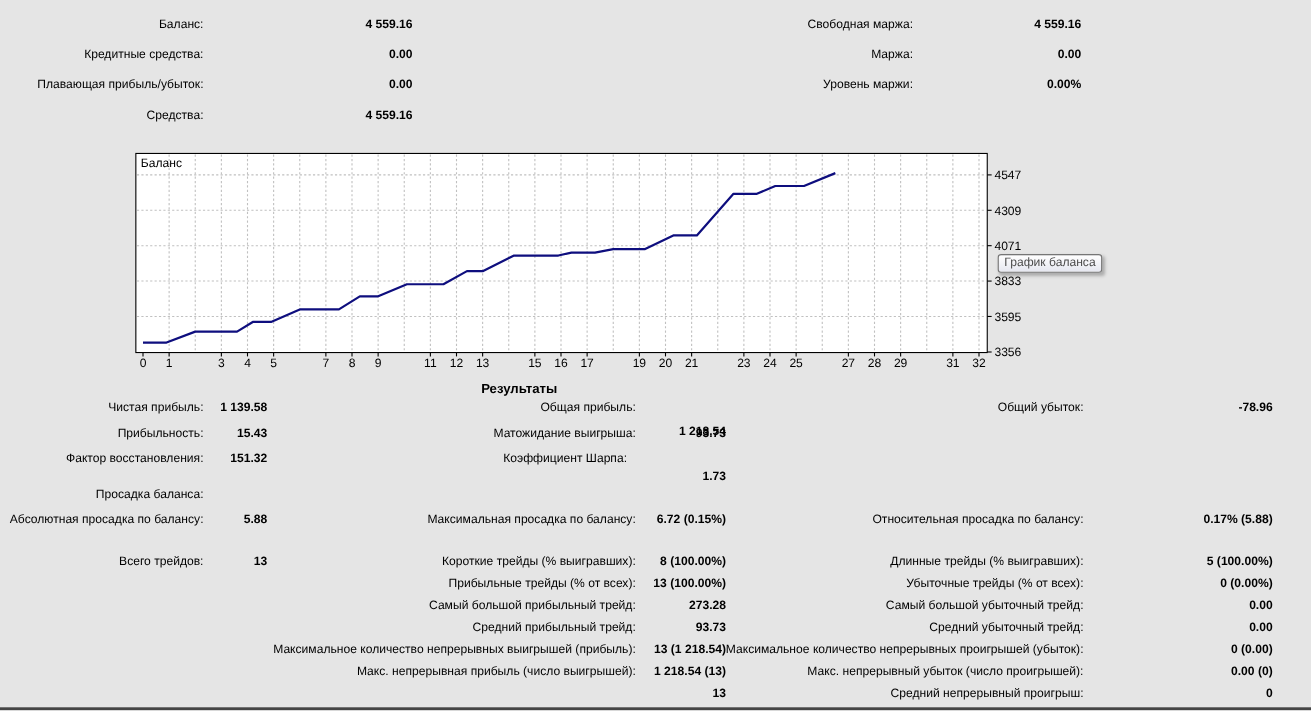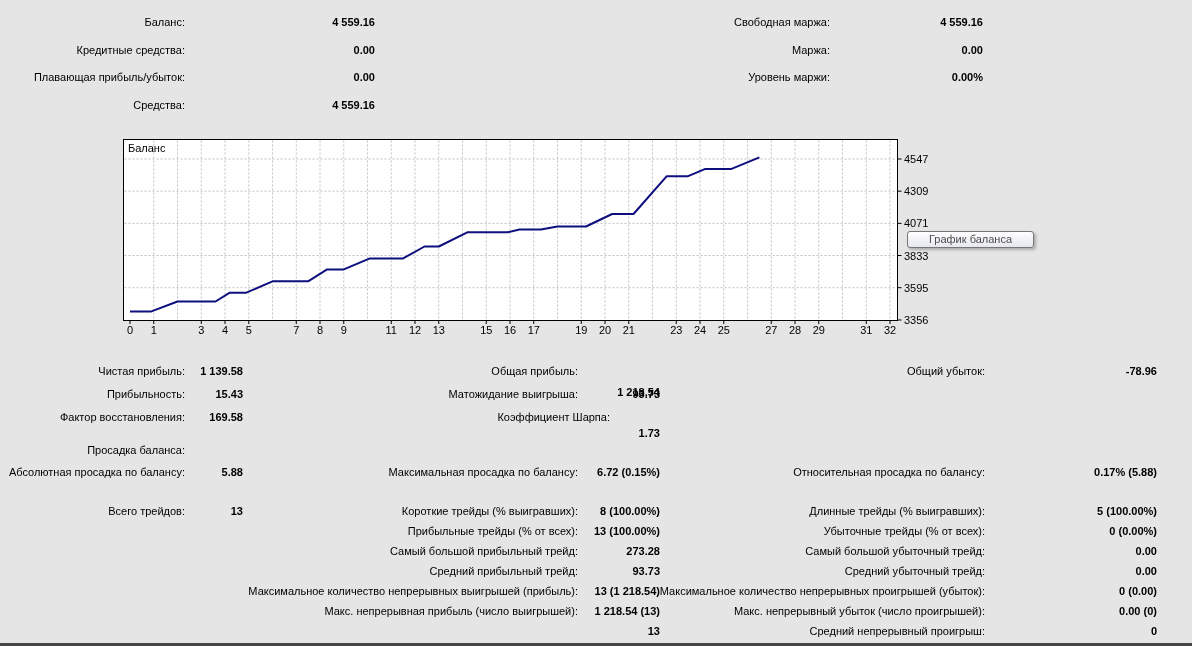--- a/index.html
+++ b/index.html
@@ -5,21 +5,21 @@
   html,body{margin:0;padding:0;background:#fff;}
   .page{position:relative;width:1192px;height:646px;overflow:hidden;background:#e5e5e5;
         font-family:"Liberation Sans","DejaVu Sans",sans-serif;font-size:11px;color:#000;}
   .cell{position:absolute;white-space:nowrap;height:13px;line-height:13px;}
   .cell.b{font-weight:bold;}
   .heading{position:absolute;left:0;top:346px;width:944px;text-align:center;
            font-weight:bold;font-size:12px;}
   svg{position:absolute;left:0;top:0;}
   svg text{font-family:"Liberation Sans","DejaVu Sans",sans-serif;font-size:11px;fill:#000;}
   .tooltip{position:absolute;left:907px;top:231px;height:15px;line-height:15px;
-           padding:0 21px;border:1px solid #767676;border-radius:3px;
+           padding:0 5px;border:1px solid #767676;border-radius:3px;
            background:linear-gradient(#ffffff,#e6e7f0);color:#4d4d4d;
            box-shadow:2px 2px 3px rgba(0,0,0,0.25);white-space:nowrap;}
   .bottom-edge{position:absolute;left:0;top:643px;width:1192px;height:3px;background:#454545;}
 </style>
 </head>
 <body>
 
 <div class="page">
   <div id="rows">
       <div class="cell" style="right: 1007px; top: 16px;">Баланс:</div>
@@ -40,22 +40,22 @@
       <div class="cell b" style="right: 949px; top: 365px;">1 139.58</div>
       <div class="cell" style="right: 614px; top: 365px;">Общая прибыль:</div>
       <div class="cell b" style="right: 532px; top: 365px; margin-top: 21px;">1 218.54</div>
       <div class="cell" style="right: 207px; top: 365px;">Общий убыток:</div>
       <div class="cell b" style="right: 35px; top: 365px;">-78.96</div>
       <div class="cell" style="right: 1007px; top: 388px;">Прибыльность:</div>
       <div class="cell b" style="right: 949px; top: 388px;">15.43</div>
       <div class="cell" style="right: 614px; top: 388px;">Матожидание выигрыша:</div>
       <div class="cell b" style="right: 532px; top: 388px;">93.73</div>
       <div class="cell" style="right: 1007px; top: 411px;">Фактор восстановления:</div>
-      <div class="cell b" style="right: 949px; top: 411px;">169.58</div>
-      <div class="cell" style="right: 582px; top: 411px; text-align: right;">Коэффициент Шарпа:</div>
+      <div class="cell b" style="right: 949px; top: 411px;">151.32</div>
+      <div class="cell" style="right: 622px; top: 411px; text-align: right;">Коэффициент Шарпа:</div>
       <div class="cell b" style="right: 532px; top: 411px; margin-top: 16px;">1.73</div>
       <div class="cell" style="right: 1007px; top: 444px;">Просадка баланса:</div>
       <div class="cell" style="right: 1007px; top: 466px;">Абсолютная просадка по балансу:</div>
       <div class="cell b" style="right: 949px; top: 466px;">5.88</div>
       <div class="cell" style="right: 614px; top: 466px;">Максимальная просадка по балансу:</div>
       <div class="cell b" style="right: 532px; top: 466px; text-align: center;">6.72 (0.15%)</div>
       <div class="cell" style="right: 207px; top: 466px;">Относительная просадка по балансу:</div>
       <div class="cell b" style="right: 35px; top: 466px;">0.17% (5.88)</div>
       <div class="cell" style="right: 1007px; top: 505px;">Всего трейдов:</div>
       <div class="cell b" style="right: 949px; top: 505px;">13</div>
@@ -187,14 +187,15 @@
       <text x="795" y="334" text-anchor="middle">28</text>
       <line x1="818.75" y1="320.5" x2="818.75" y2="324" stroke="#000"></line>
       <text x="818.75" y="334" text-anchor="middle">29</text>
       <line x1="866.25" y1="320.5" x2="866.25" y2="324" stroke="#000"></line>
       <text x="866.25" y="334" text-anchor="middle">31</text>
       <line x1="890" y1="320.5" x2="890" y2="324" stroke="#000"></line>
       <text x="890" y="334" text-anchor="middle">32</text>
       <text x="128" y="152">Баланс</text>
     </svg>
   <div class="tooltip">График баланса</div>
+  <div class="heading">Результаты</div>
   <div class="bottom-edge"></div>
 </div>
 
 </body></html>

